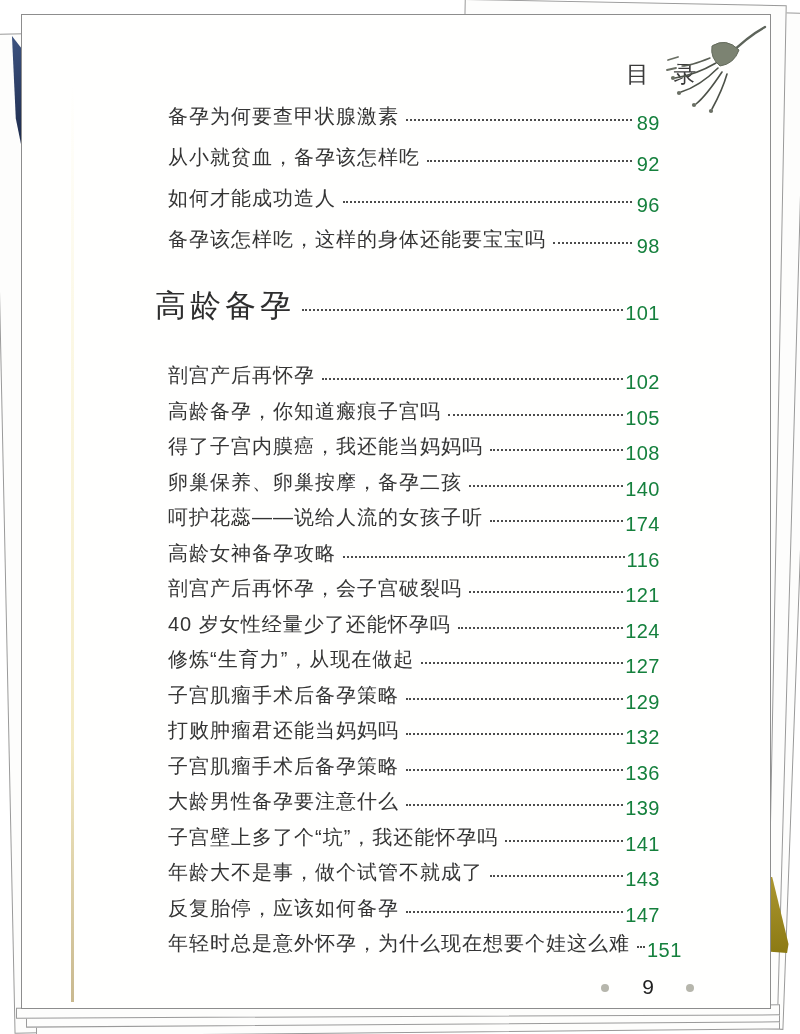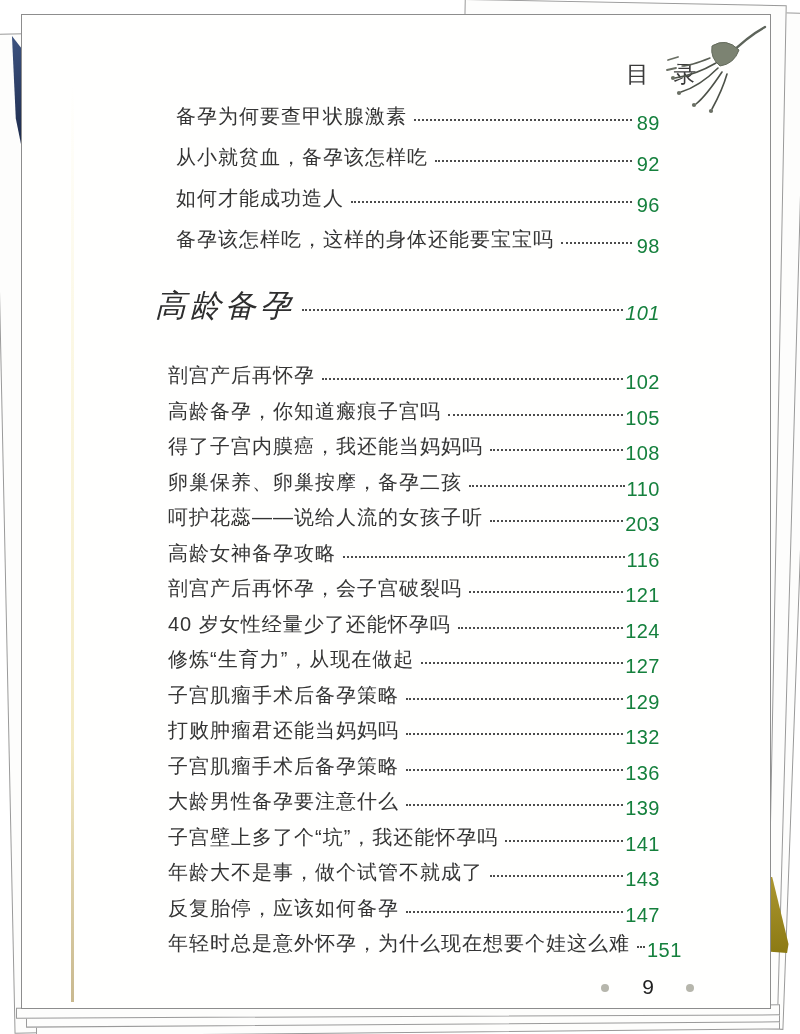--- a/index.html
+++ b/index.html
@@ -31,30 +31,30 @@
                rgba(240,228,176,.75) 72%,rgba(198,181,137,.95));}
 
   .toc-header{position:absolute;top:44px;left:604px;font-size:23px;letter-spacing:9px;
               color:#3a3a3a;white-space:nowrap;}
   .dandelion{position:absolute;top:6px;left:644px;width:104px;height:98px;}
 
   .toc-list{position:absolute;left:146px;width:492px;}
   .toc-g1{top:81px;}
   .toc-g2{top:343px;}
   .toc-row{display:flex;align-items:center;}
-  .toc-g1 .toc-row{height:41px;margin-left:8px;}
+  .toc-g1 .toc-row{height:41px;}
   .toc-g2 .toc-row{height:35.5px;}
   .toc-title{font-size:20px;color:#353535;letter-spacing:1px;white-space:nowrap;}
   .toc-dots{flex:1;height:13px;border-bottom:2.6px dotted #4c4c4c;margin:0 2px 0 7px;
             transform:translateY(-3px);min-width:8px;}
   .toc-num{font-family:"Liberation Sans",sans-serif;font-size:20px;color:#15803d;
            transform:translateY(7px);min-width:26px;text-align:right;letter-spacing:.5px;}
 
   .toc-heading-row{position:absolute;left:133px;top:263px;width:505px;height:56px;
-                   display:flex;align-items:center;font-style:italic;}
+                   display:flex;align-items:center;}
   .toc-heading-title{font-size:31px;color:#2e2e2e;letter-spacing:4px;font-weight:500;white-space:nowrap;}
 
   .footer-num{position:absolute;top:960px;left:586px;width:80px;text-align:center;
               font-size:21px;color:#1f1f1f;}
   .footer-dot{position:absolute;width:8px;height:8px;border-radius:50%;background:#b6b6ac;top:969px;}
   .footer-dot.left{left:579px;}
   .footer-dot.right{left:664px;}
 </style>
 </head>
 <body>
@@ -133,26 +133,26 @@
           <span class="toc-num">105</span>
         </div>
         <div class="toc-row">
           <span class="toc-title">得了子宫内膜癌，我还能当妈妈吗</span>
           <span class="toc-dots"></span>
           <span class="toc-num">108</span>
         </div>
         <div class="toc-row">
           <span class="toc-title">卵巢保养、卵巢按摩，备孕二孩</span>
           <span class="toc-dots"></span>
-          <span class="toc-num">110</span>
+          <span class="toc-num">140</span>
         </div>
         <div class="toc-row">
           <span class="toc-title">呵护花蕊——说给人流的女孩子听</span>
           <span class="toc-dots"></span>
-          <span class="toc-num">203</span>
+          <span class="toc-num">174</span>
         </div>
         <div class="toc-row">
           <span class="toc-title">高龄女神备孕攻略</span>
           <span class="toc-dots"></span>
           <span class="toc-num">116</span>
         </div>
         <div class="toc-row">
           <span class="toc-title">剖宫产后再怀孕，会子宫破裂吗</span>
           <span class="toc-dots"></span>
           <span class="toc-num">121</span>

